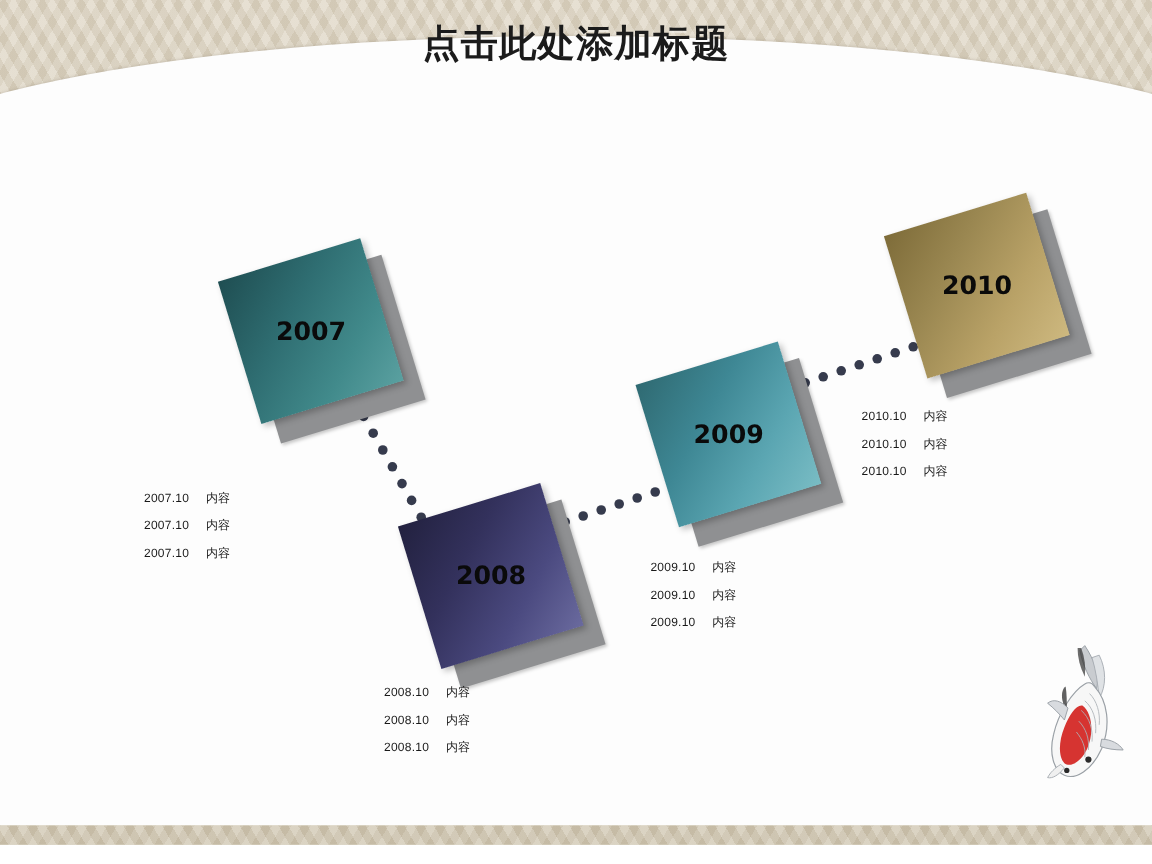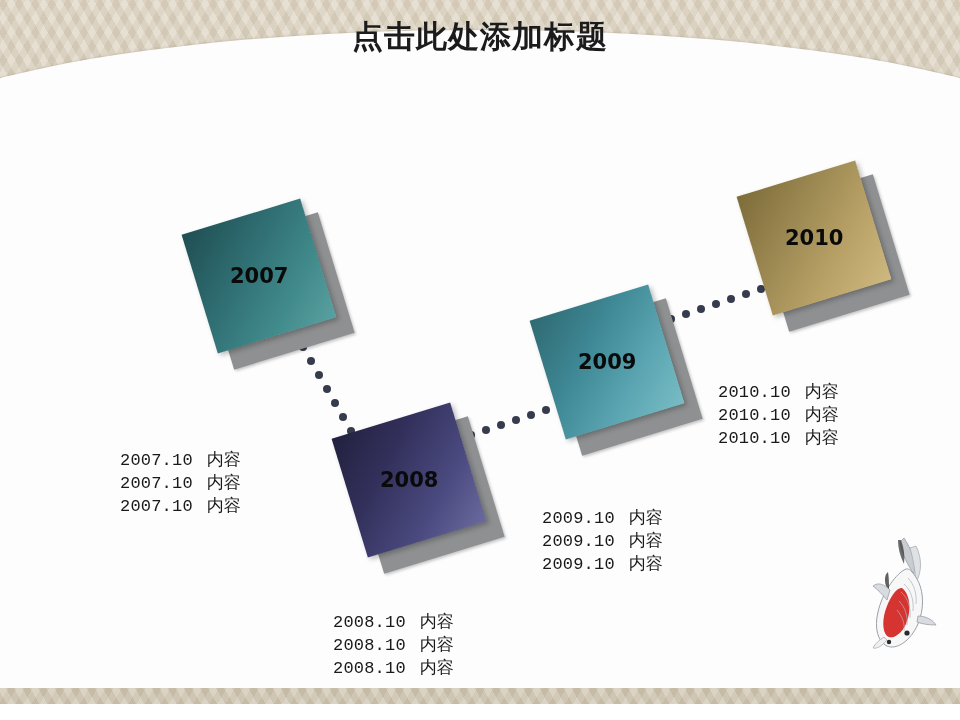--- a/index.html
+++ b/index.html
@@ -123,26 +123,25 @@
     background: #363b4d;
   }
   .connector .dot.lead {
     width: 11px; height: 11px;
     background: #4b4f5f;
   }
 
   
   .caption {
     position: absolute;
-    font-family: Liberation Mono, monospace;
-    font-size: 17px;
+    font-family: Liberation Sans, sans-serif;
+    font-size: 10px;
     line-height: 23px;
     color: #191919;
     white-space: nowrap;
-    margin-top: 45px;
   }
   .caption .cap-line { display: block; }
   .caption .cap-date { letter-spacing: .2px; }
   .caption .cap-text { margin-left: 14px; }
 
   
   .koi {
     position: absolute;
     left: 860px; top: 532px;
     width: 84px; height: 122px;
@@ -237,21 +236,21 @@
       <span class="cap-date">2007.10</span><span class="cap-text">内容</span>
     </span>
     <span class="cap-line">
       <span class="cap-date">2007.10</span><span class="cap-text">内容</span>
     </span>
     <span class="cap-line">
       <span class="cap-date">2007.10</span><span class="cap-text">内容</span>
     </span>
   </div>
 
-  <div class="caption" style="left:333px; top:566px;">
+  <div class="caption" style="left:320px; top:566px;">
     <span class="cap-line">
       <span class="cap-date">2008.10</span><span class="cap-text">内容</span>
     </span>
     <span class="cap-line">
       <span class="cap-date">2008.10</span><span class="cap-text">内容</span>
     </span>
     <span class="cap-line">
       <span class="cap-date">2008.10</span><span class="cap-text">内容</span>
     </span>
   </div>

